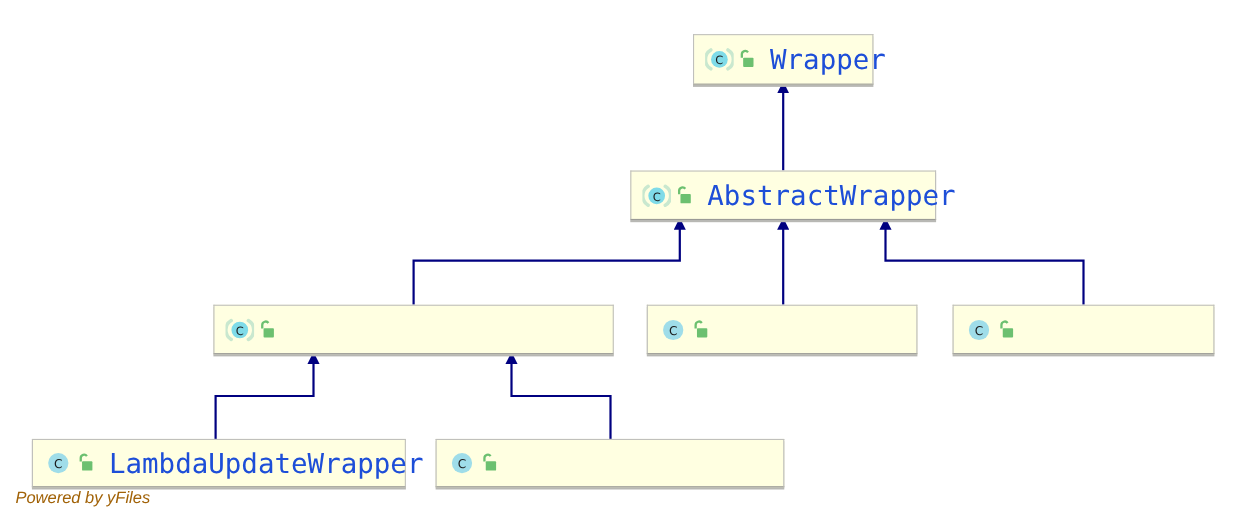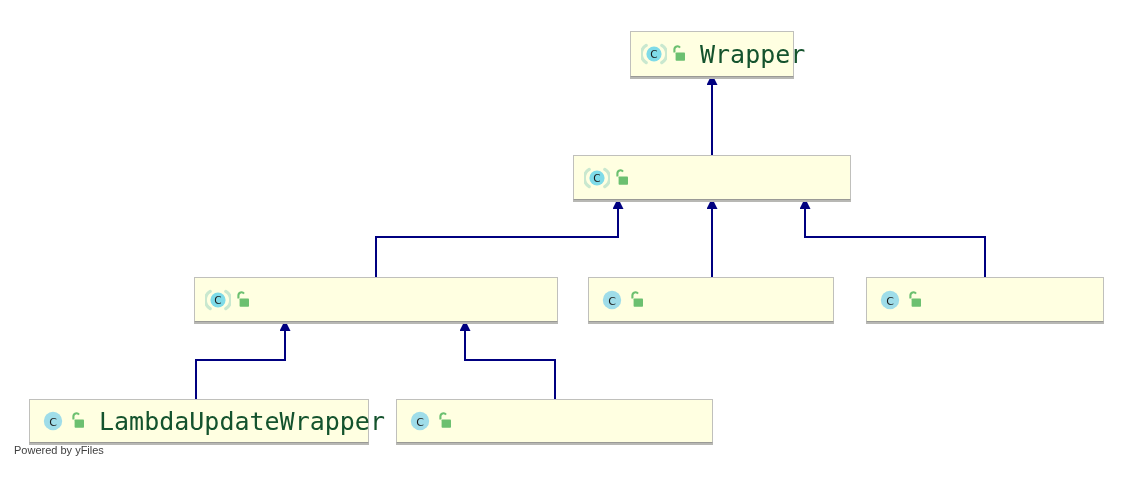--- a/index.html
+++ b/index.html
@@ -52,34 +52,35 @@
     width: 18px;
     height: 20px;
     flex: 0 0 auto;
     margin-right: 4px;
   }
   .icon-lock svg { display: block; }
   .node-label {
     font-family: "DejaVu Sans Mono", "Liberation Mono", monospace;
     font-size: 25px;
     line-height: 1;
-    color: #14532d;
+    color: #1d4ed8;
     white-space: nowrap;
     margin-left: 8px;
     letter-spacing: 0px;
   }
   .watermark {
     position: absolute;
     left: 14px;
     top: 444px;
     font-family: "Liberation Sans", "DejaVu Sans", sans-serif;
-    font-size: 11px;
-    color: #404040;
+    font-size: 15px;
+    color: #a16207;
     white-space: nowrap;
     user-select: none;
+    font-style: italic;
   }
 </style>
 </head>
 <body>
 
 <div id="canvas">
 
   <svg id="edge-layer" viewBox="0 0 1134 477" width="1134" height="477" xmlns="http://www.w3.org/2000/svg">
     <defs>
       <marker id="gen-arrow" viewBox="0 0 12 12" refX="1" refY="6" markerWidth="11" markerHeight="11" orient="auto-start-reverse" markerUnits="userSpaceOnUse">
@@ -126,20 +127,21 @@
           <text x="13" y="17.4" text-anchor="middle" font-family="DejaVu Sans, sans-serif" font-size="10.5" fill="#1a1a1a">C</text>
         </svg>
       </span>
       <span class="icon-lock">
         <svg width="18" height="20" viewBox="0 0 18 20">
           <path d="M4.4 8.6 V5.4 a3.1 3.1 0 0 1 5.6 -1.8" fill="none" stroke="#6cc070" stroke-width="2.1"></path>
           <rect x="5.6" y="8.4" width="9.4" height="8.4" rx="0.8" fill="#6cc070"></rect>
         </svg>
       </span>
     </span>
+    <span class="node-label">AbstractWrapper</span>
   </div>
 
   <div class="uml-node" style="left: 194px; top: 277px; width: 364px; height: 45px;">
     <span class="node-icons">
       <span class="icon-class">
         <svg width="26" height="26" viewBox="0 0 26 26">
           <path d="M5.2 4.4 A10 10 0 0 0 5.2 21.6" fill="none" stroke="#c9e8cf" stroke-width="3.2" stroke-linecap="round"></path>
           <path d="M20.8 4.4 A10 10 0 0 1 20.8 21.6" fill="none" stroke="#c9e8cf" stroke-width="3.2" stroke-linecap="round"></path>
           <circle cx="13" cy="13" r="7.6" fill="#7fdbe8"></circle>
           <text x="13" y="17.4" text-anchor="middle" font-family="DejaVu Sans, sans-serif" font-size="10.5" fill="#1a1a1a">C</text>

